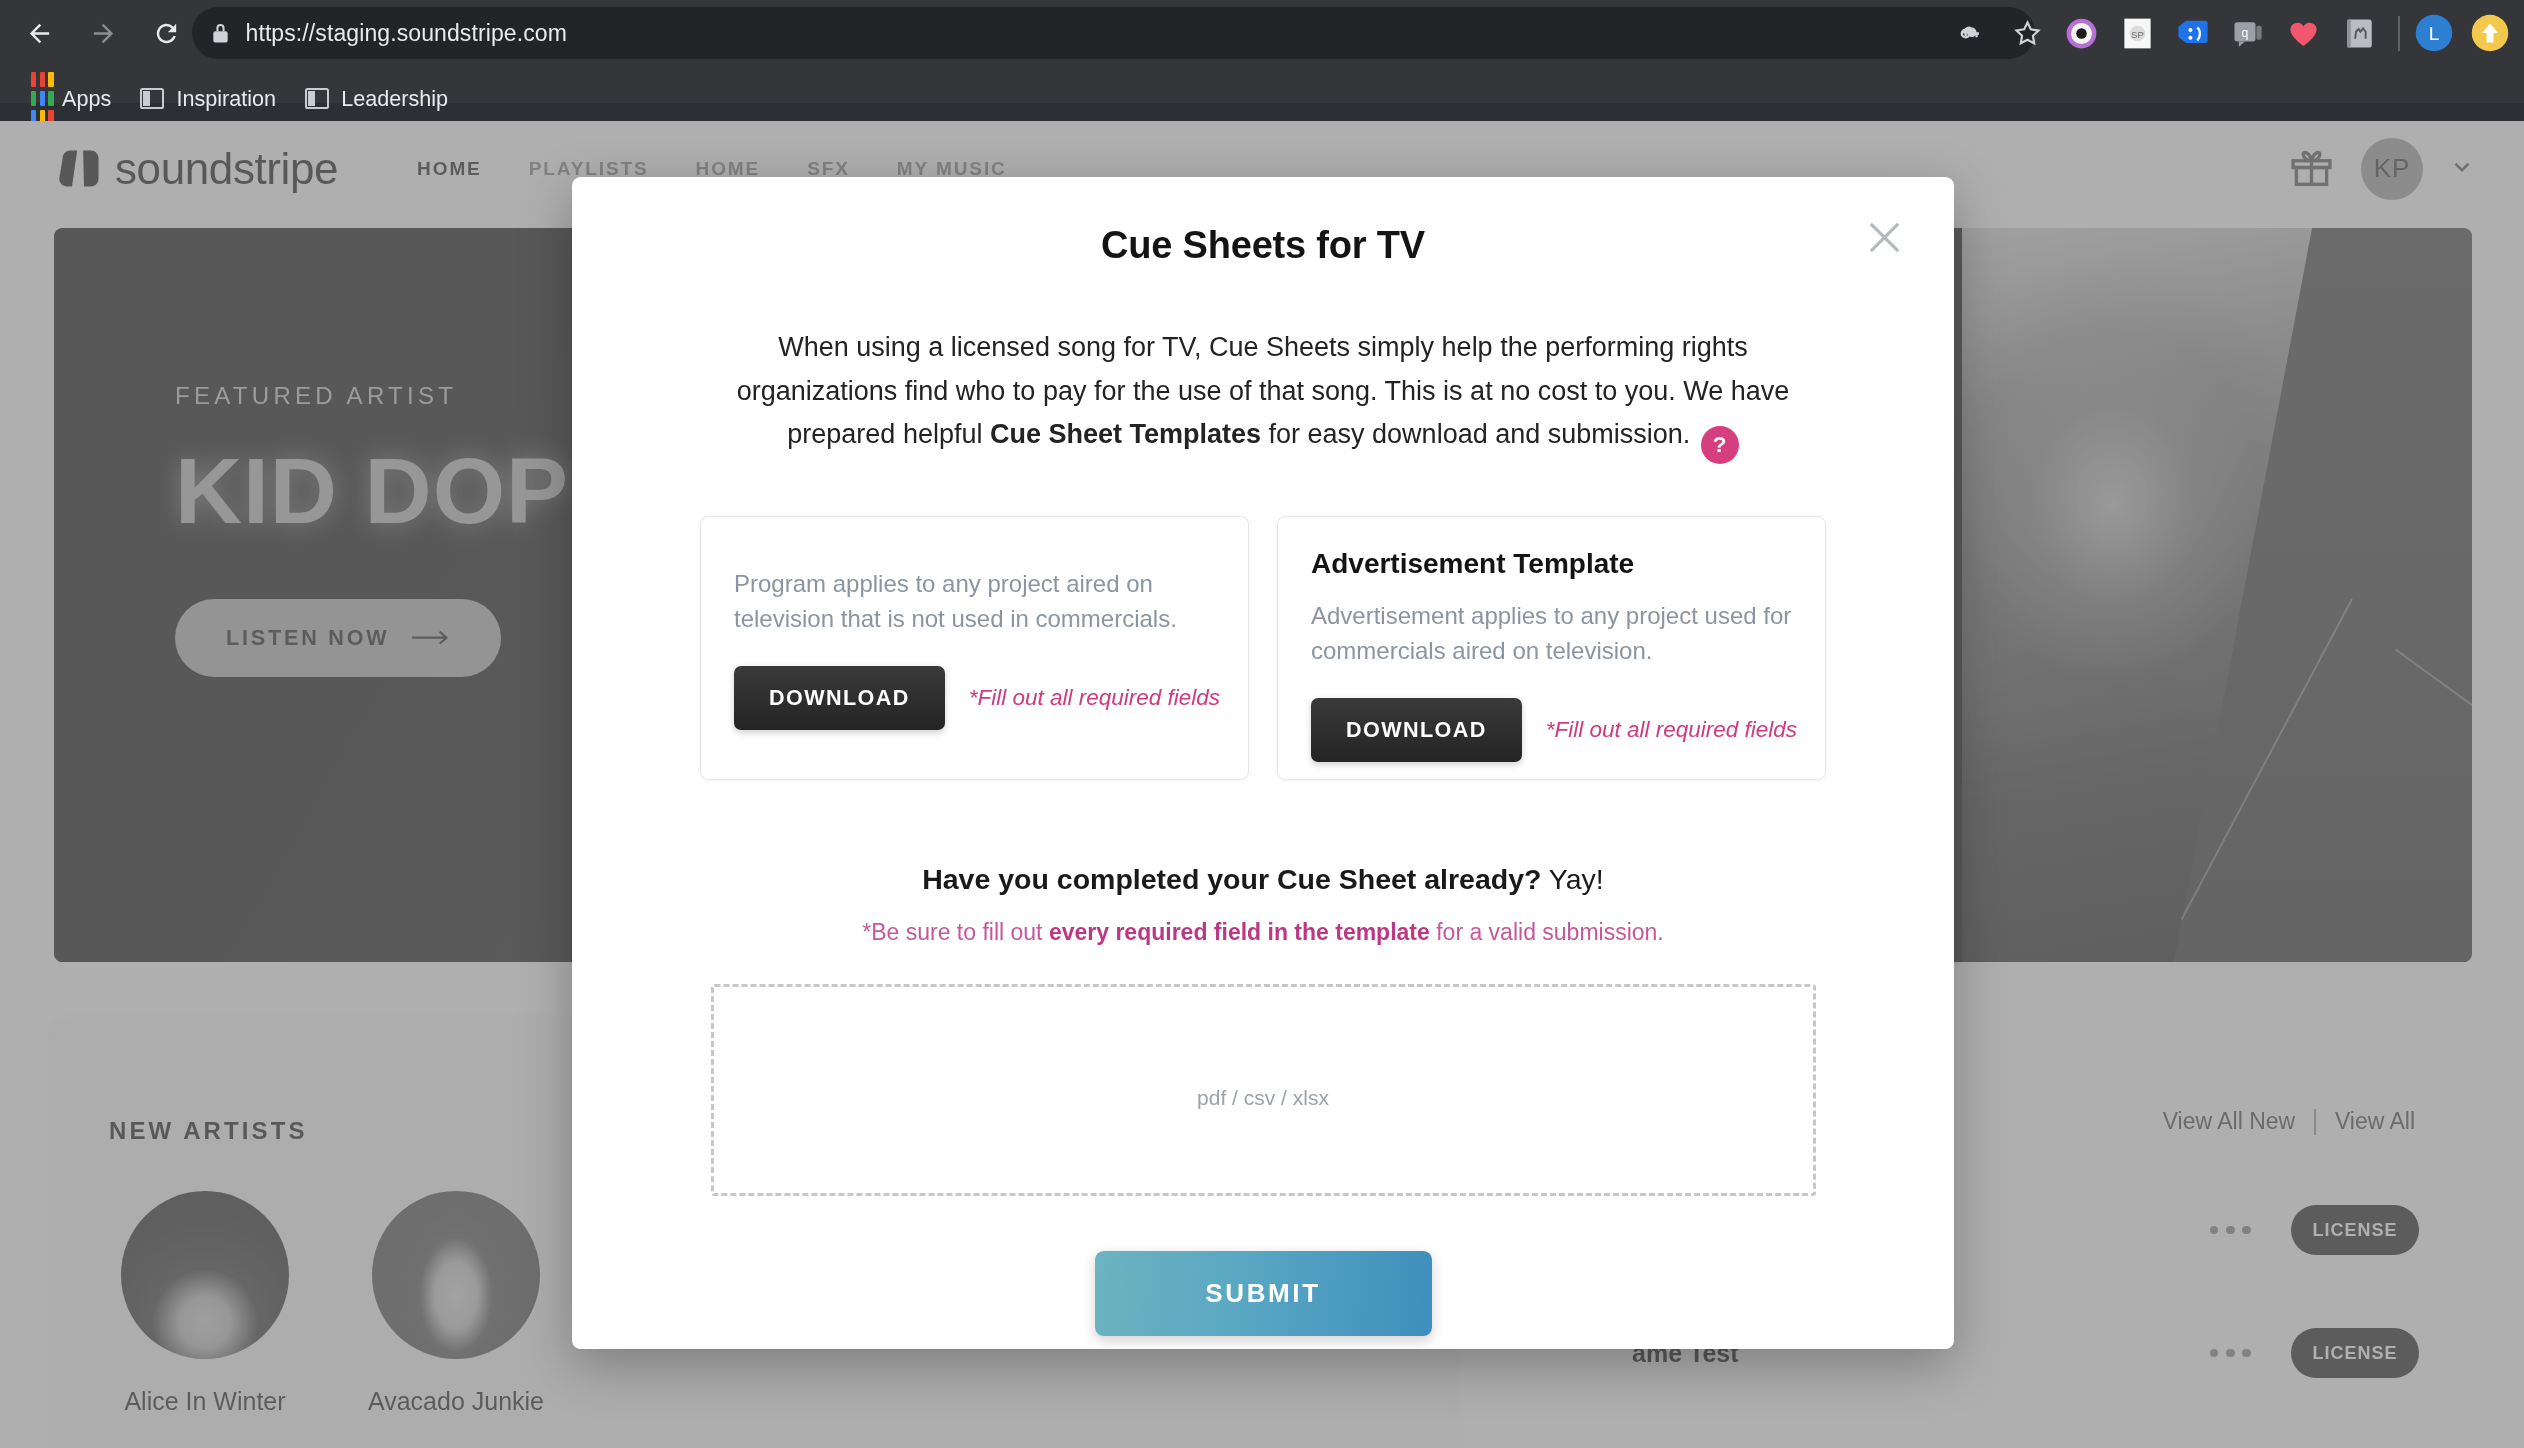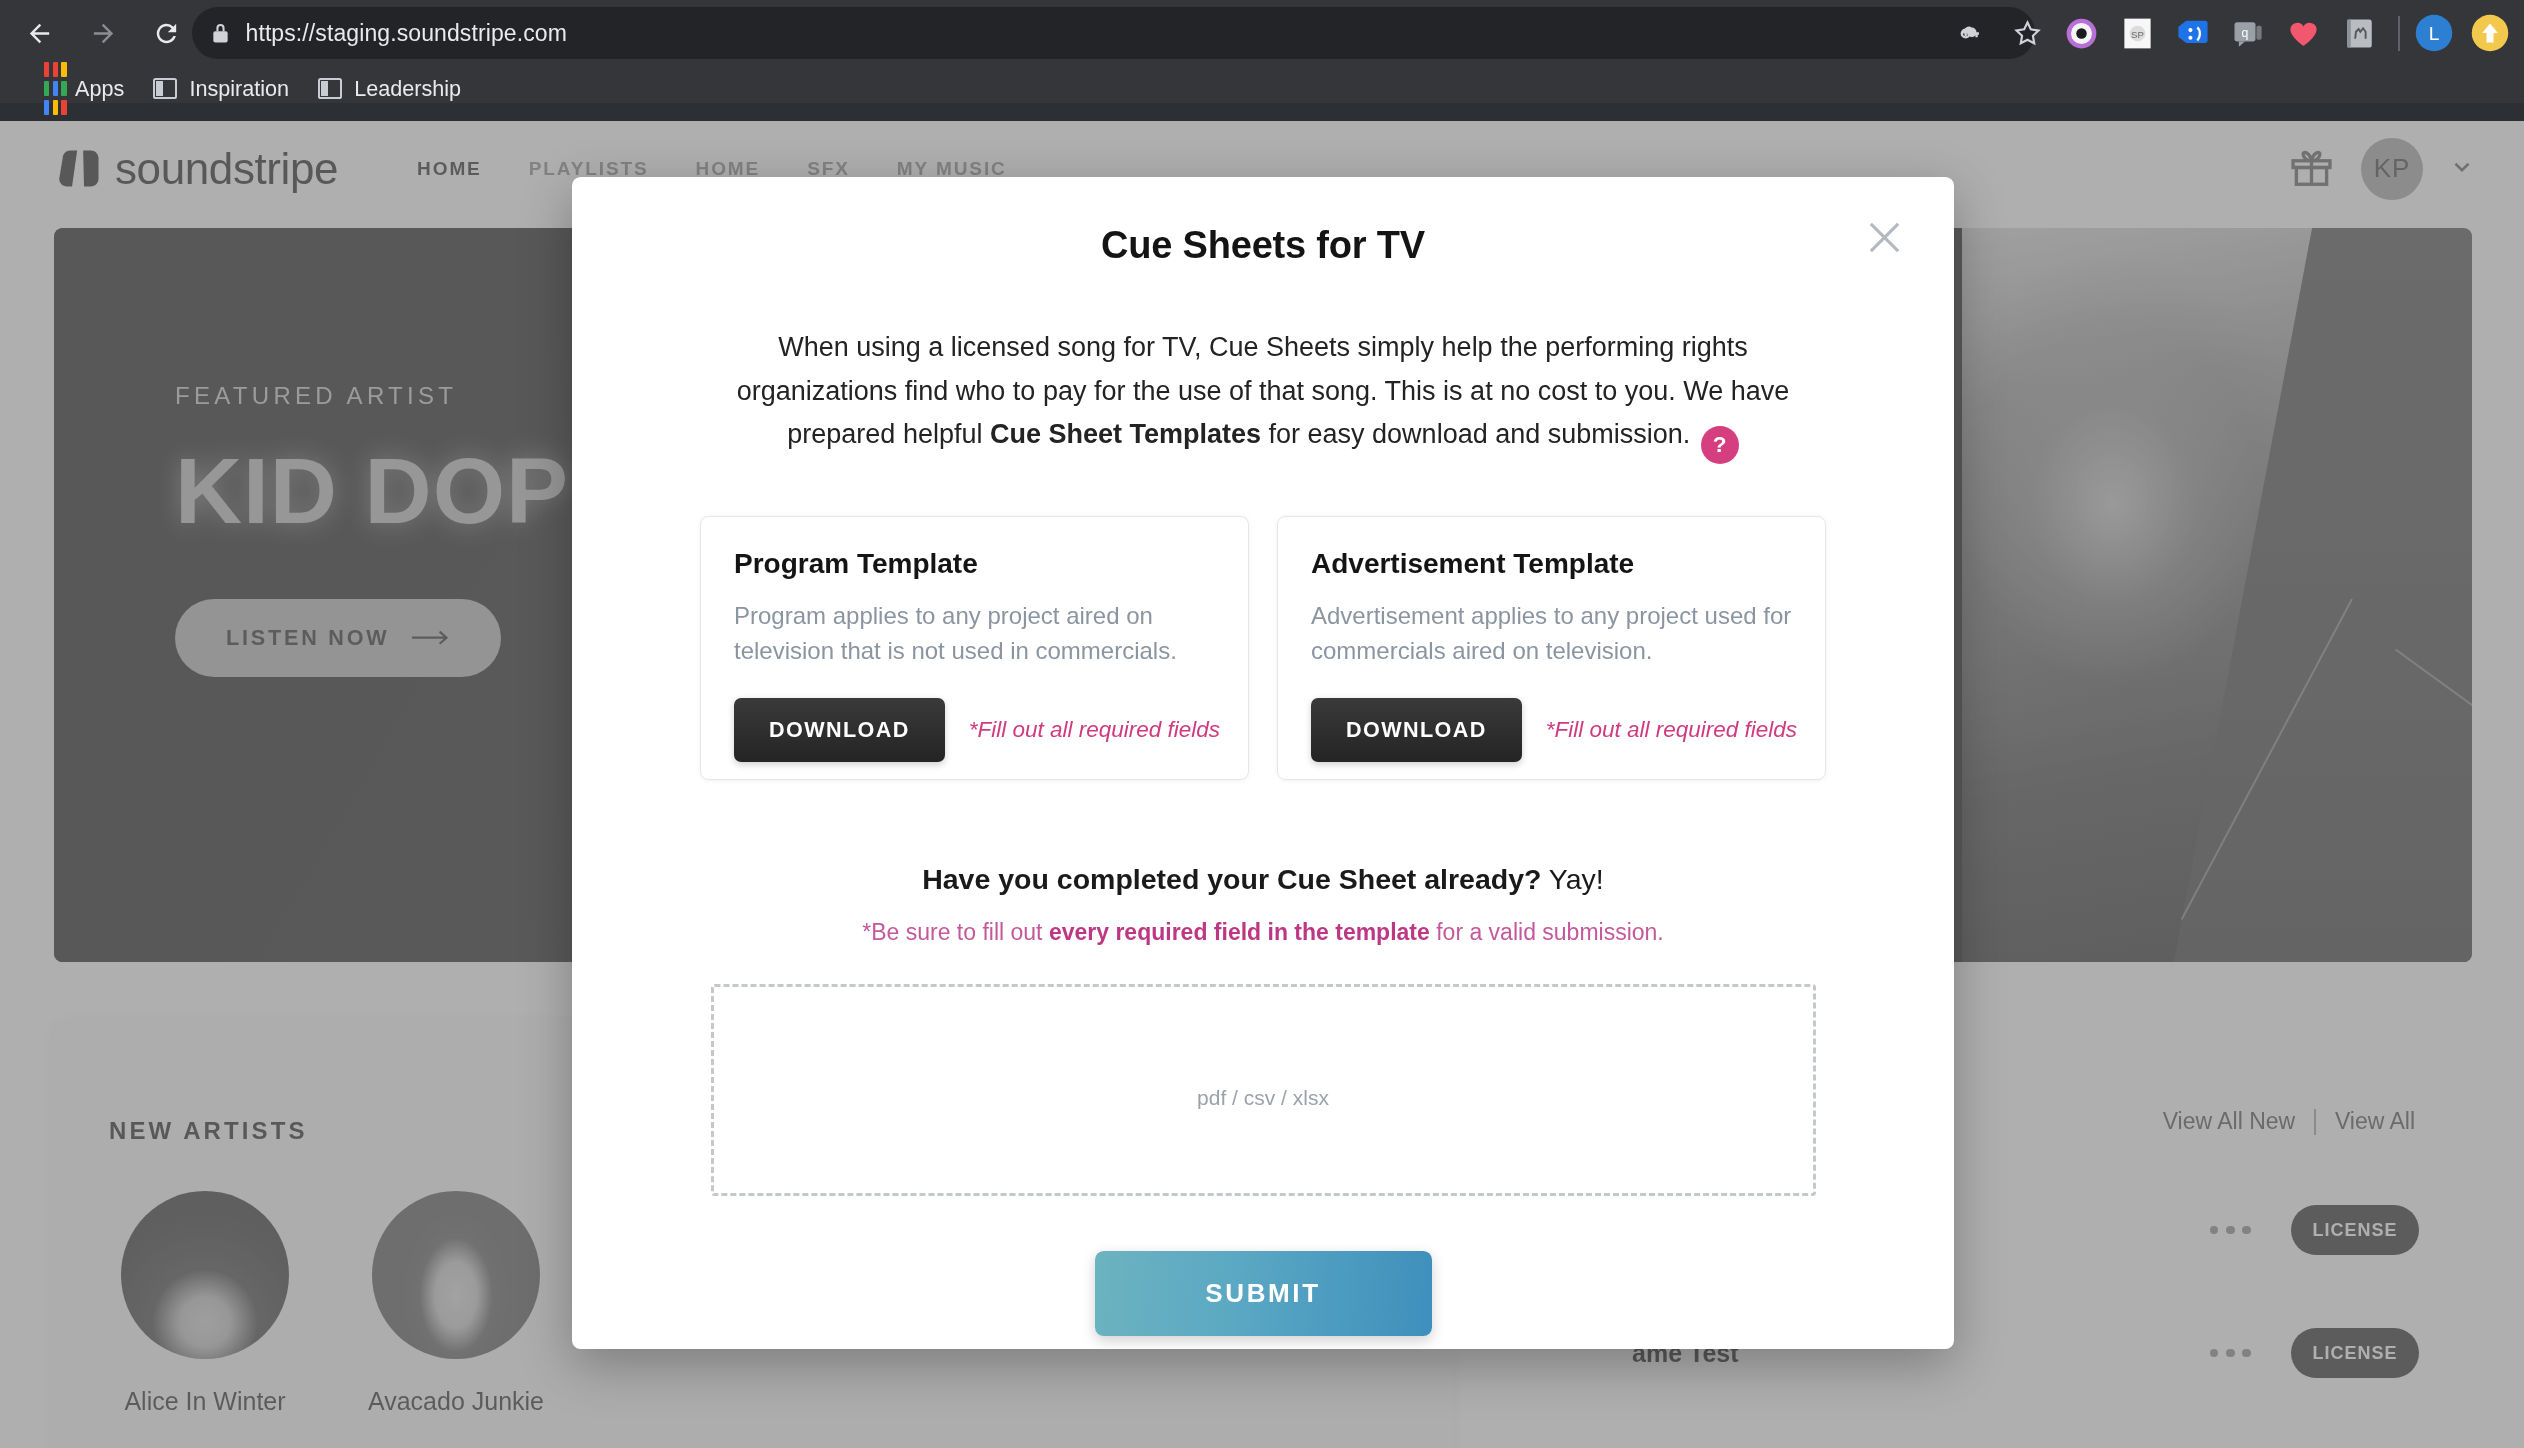--- a/index.html
+++ b/index.html
@@ -52,21 +52,21 @@
     font-size: 17.3px; color: #fff;
   }
   .ext-sep {
     width: 1.7px; height: 35px; background: #5f6368; margin: 0 14px 0 3.5px;
   }
 
   
   .bookmarks-bar {
     position: absolute; top: 66px; left: 0;
     width: 2525px; height: 55px;
-    display: flex; align-items: flex-start; padding-left: 32px;
+    display: flex; align-items: flex-end; padding-left: 19px;
   }
   .bm-item {
     display: flex; align-items: center; height: 45px;
     padding: 0 12px; border-radius: 5.2px; margin-right: 5.2px;
   }
   .bm-label {
     color: #e8eaed; font-size: 21.6px; margin-left: 12px; white-space: nowrap;
   }
   .apps-grid { display: grid; grid-template-columns: repeat(3,5.2px); gap: 3.5px; width: 19px; }
   .apps-grid i { display: block; width: 5.2px; height: 15.5px; border-radius: 0.9px; }
@@ -574,21 +574,20 @@
   </div>
 
   <div class="modal-title">Cue Sheets for TV</div>
 
   <div class="modal-intro">
     <span>When using a licensed song for TV, Cue Sheets simply help the performing rights organizations find who to pay for the use of that song. This is at no cost to you. We have prepared helpful </span><b>Cue Sheet Templates</b><span> for easy download and submission.</span><span class="help-badge">?</span>
   </div>
 
   <div class="cards-row">
     <div class="tpl-card">
-      <div class="tpl-title">Program Template</div>
       <div class="tpl-desc">Program applies to any project aired on television that is not used in commercials.</div>
       <div class="tpl-actions">
         <div class="dl-btn">DOWNLOAD</div>
         <div class="req-note">*Fill out all required fields</div>
       </div>
     </div>
 
     <div class="tpl-card">
       <div class="tpl-title">Advertisement Template</div>
       <div class="tpl-desc">Advertisement applies to any project used for commercials aired on television.</div>

